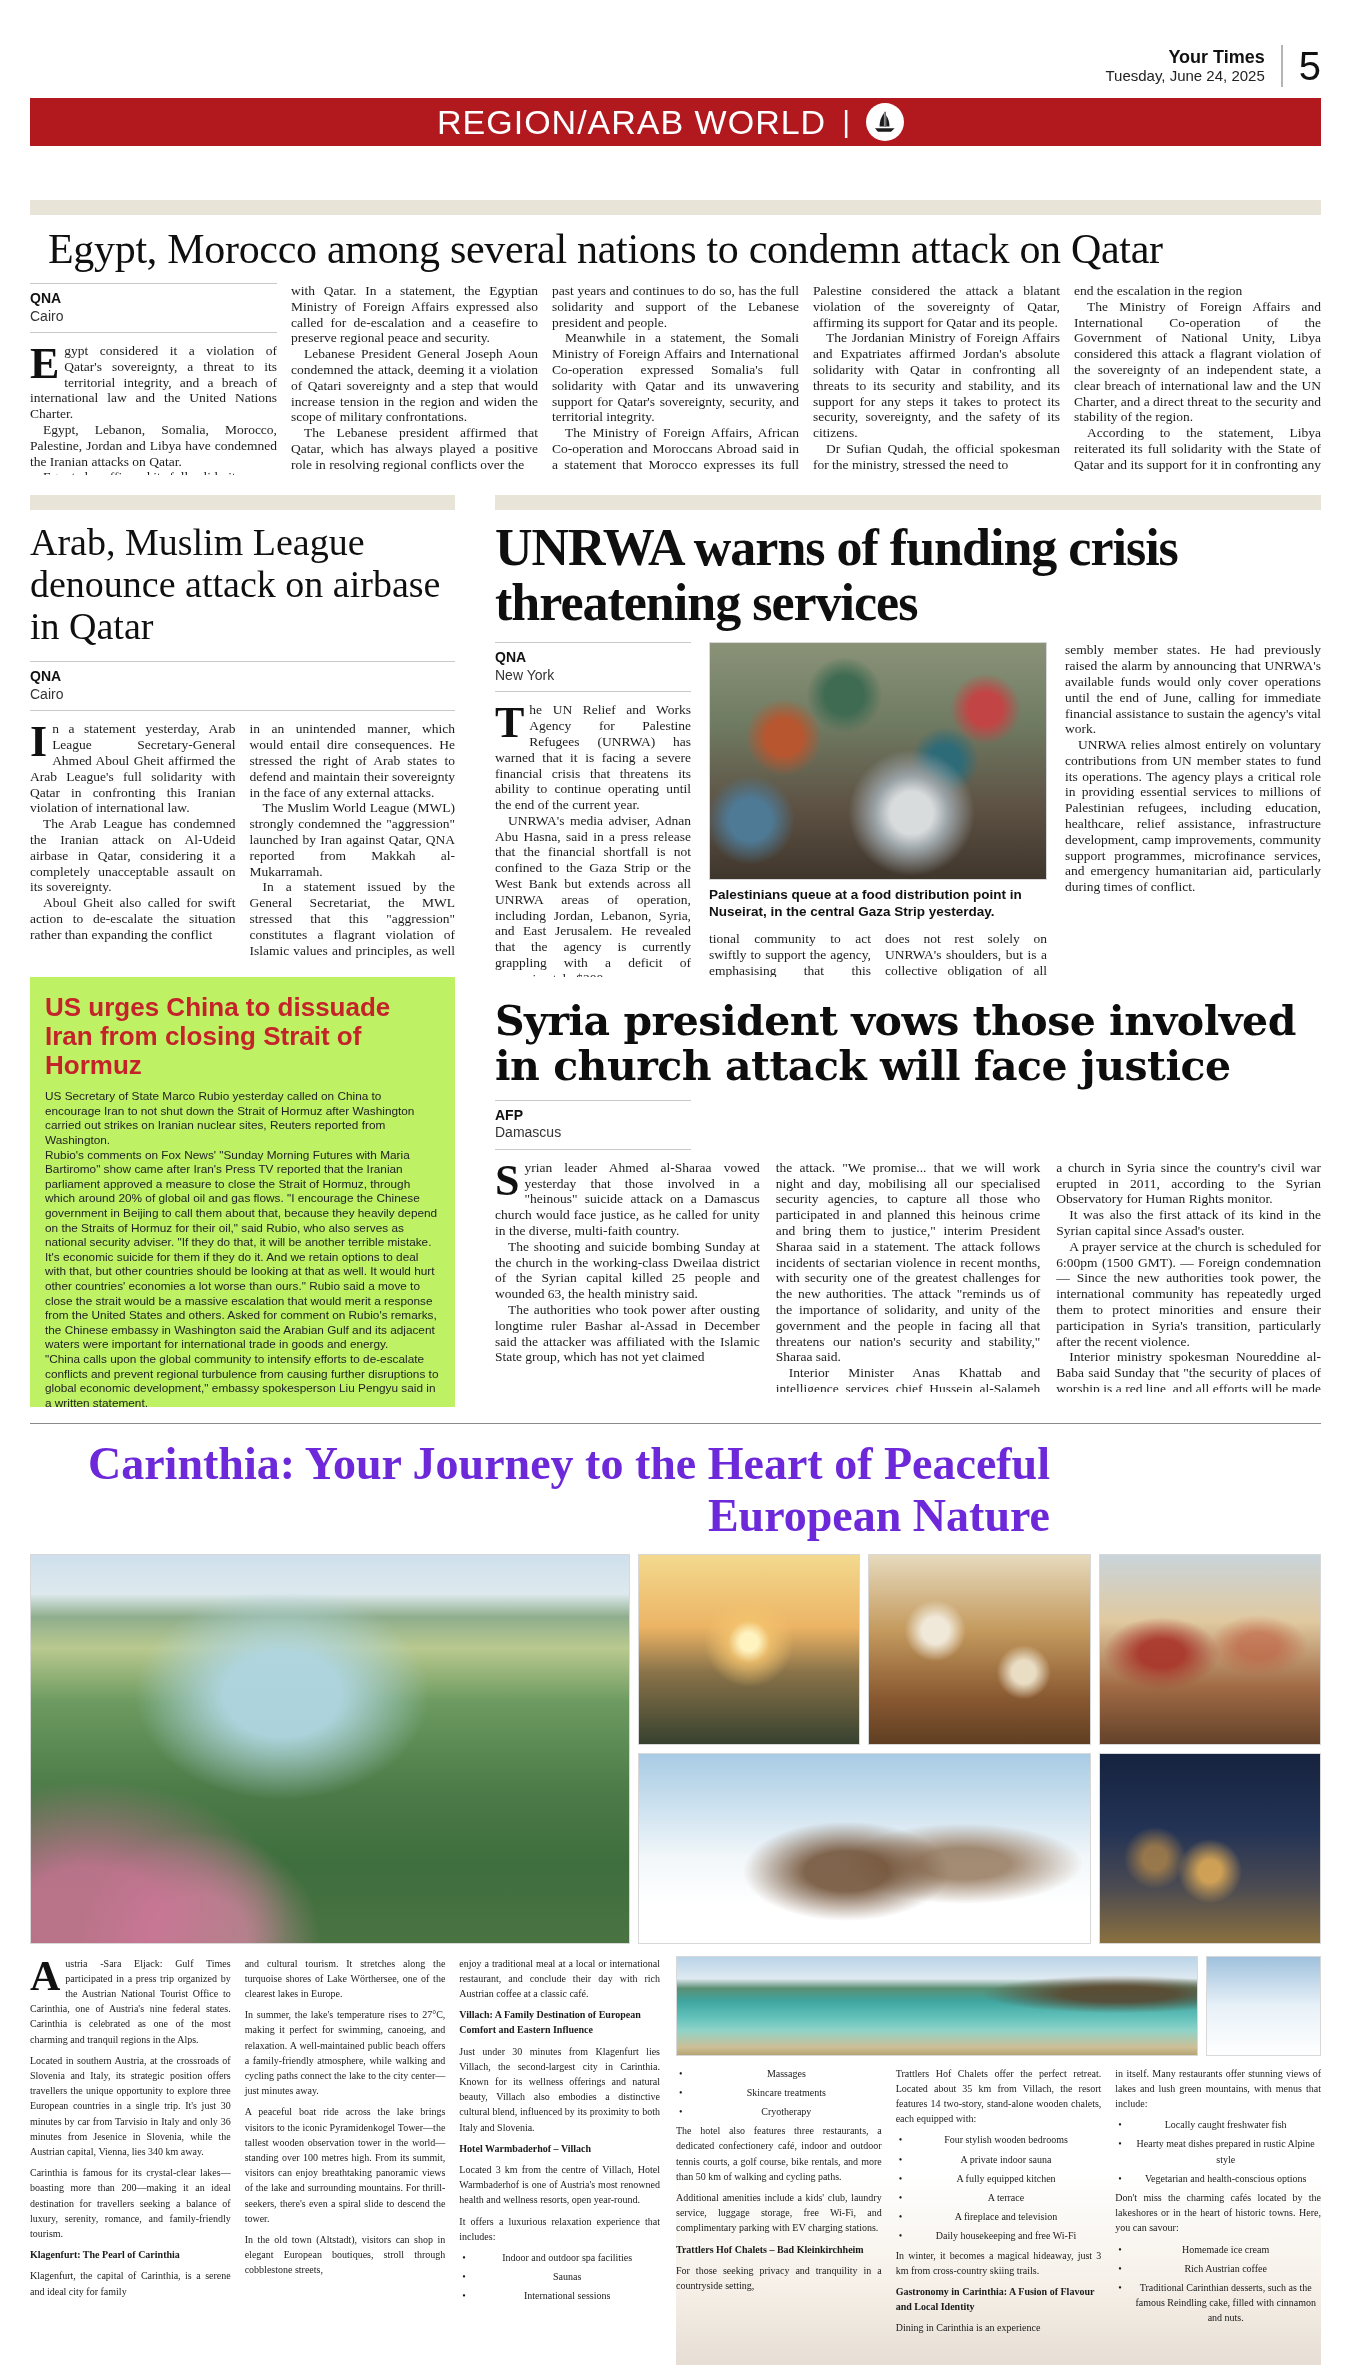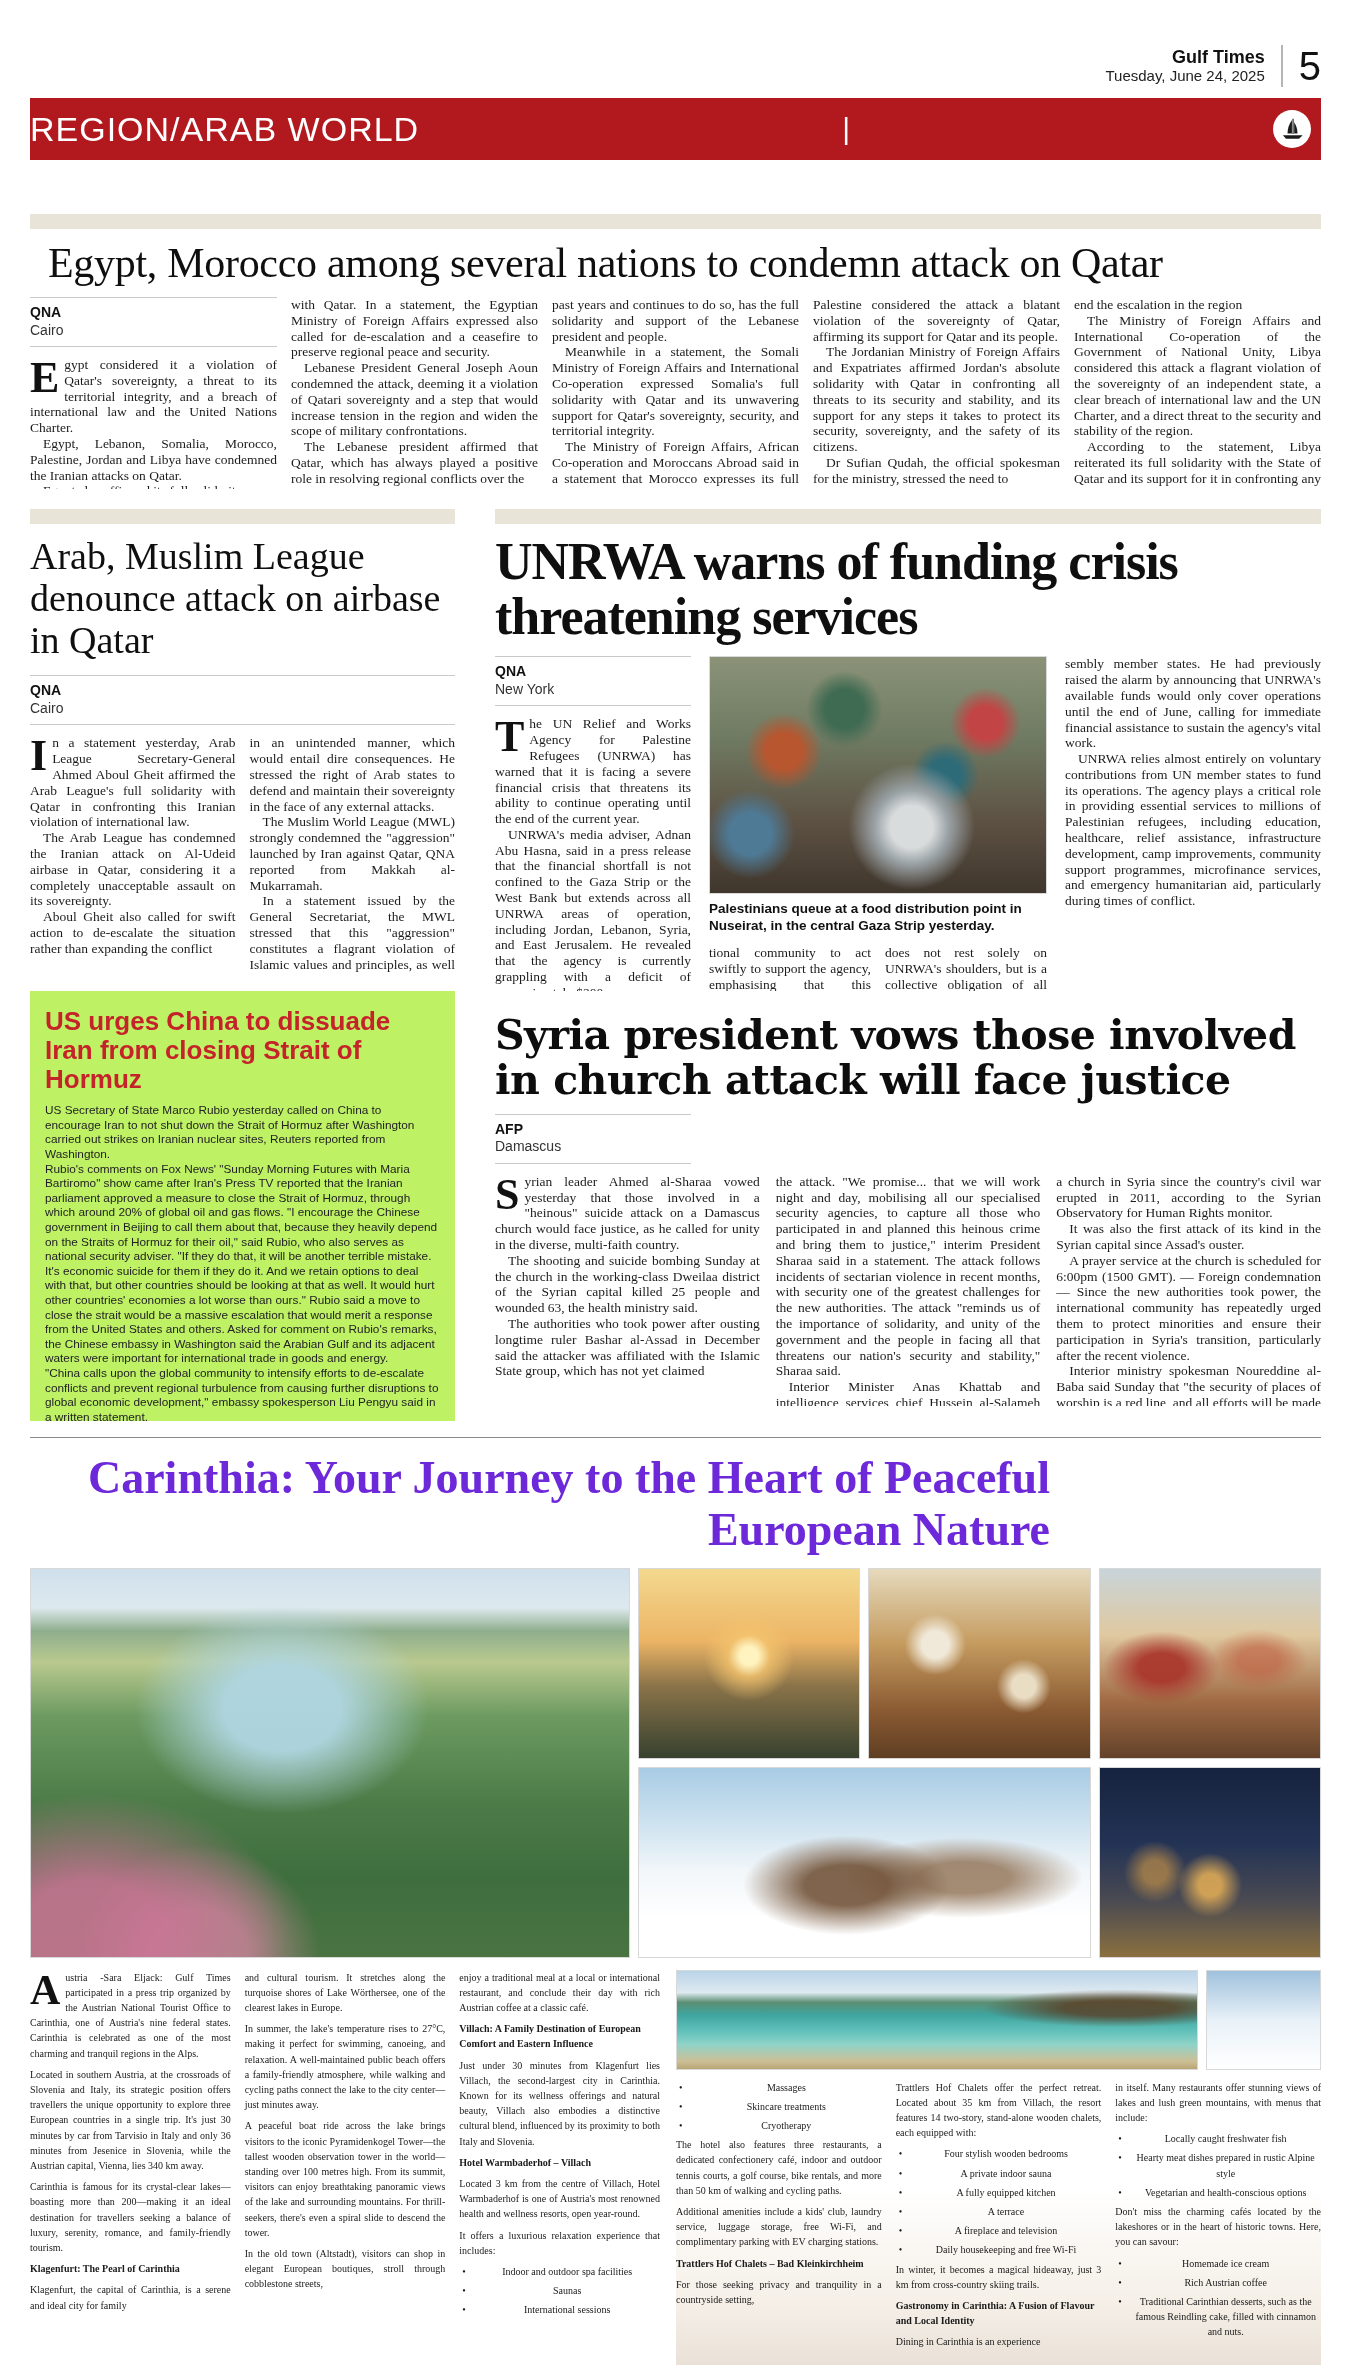--- a/index.html
+++ b/index.html
@@ -10,21 +10,21 @@
     font-family:"Liberation Serif", serif; color:#1c1c1c;
   }
   
   .masthead { margin-top:42px; display:flex; justify-content:flex-end; align-items:center; gap:16px; height:48px; }
   .mast-text { text-align:right; font-family:"Liberation Sans", sans-serif; }
   .mast-paper { font-weight:bold; font-size:18px; line-height:1.1; color:#111; }
   .mast-date  { font-size:15px; color:#222; }
   .mast-rule  { width:2px; height:42px; background:#b5b5b5; }
   .mast-page  { font-family:"Liberation Sans", sans-serif; font-size:40px; color:#111; line-height:1; }
   
-  .banner { margin-top:8px; height:62px; background:#b2191f; display:flex; align-items:center; justify-content:space-between; gap:16px; padding-right:10px; }
+  .banner { margin-top:8px; height:48px; background:#b2191f; display:flex; align-items:center; justify-content:center; gap:16px; padding-right:10px; }
   .banner-title { color:#fff; font-family:"Liberation Sans", sans-serif; font-size:34px; letter-spacing:1px; }
   .banner-sep { color:#fff; font-family:"Liberation Sans", sans-serif; font-size:30px; font-weight:300; }
   .dhow { width:38px; height:38px; border-radius:50%; background:#fff; display:flex; align-items:center; justify-content:center; }
   
   .kicker { height:15px; background:#e8e4d7; }
   .byline { border-top:1px solid #c9c9c9; border-bottom:1px solid #c9c9c9; padding:6px 0 7px; margin-bottom:10px; font-family:"Liberation Sans", sans-serif; font-size:14px; line-height:1.25; }
   .byline .agency { font-weight:bold; color:#111; }
   .byline .place  { color:#333; }
   .coltext p { font-size:13.5px; line-height:15.8px; text-align:justify; color:#1c1c1c; }
   .coltext p + p { text-indent:13px; }
@@ -125,21 +125,21 @@
   .advtext p.bullet::before { content:"\2022"; position:absolute; left:3px; }
   .advtext.dropfirst p:first-child::first-letter { float:left; font-weight:bold; font-size:42px; line-height:36px; padding:2px 5px 0 0; }
 </style>
 </head>
 <body>
 
 <div class="page">
 
   <header class="masthead">
     <div class="mast-text">
-      <div class="mast-paper">Gulf Times</div>
+      <div class="mast-paper">Your Times</div>
       <div class="mast-date">Tuesday, June 24, 2025</div>
     </div>
     <div class="mast-rule"></div>
     <div class="mast-page">5</div>
   </header>
 
   <div class="banner">
     <span class="banner-title">REGION/ARAB WORLD</span>
     <span class="banner-sep">|</span>
     <span class="dhow">

